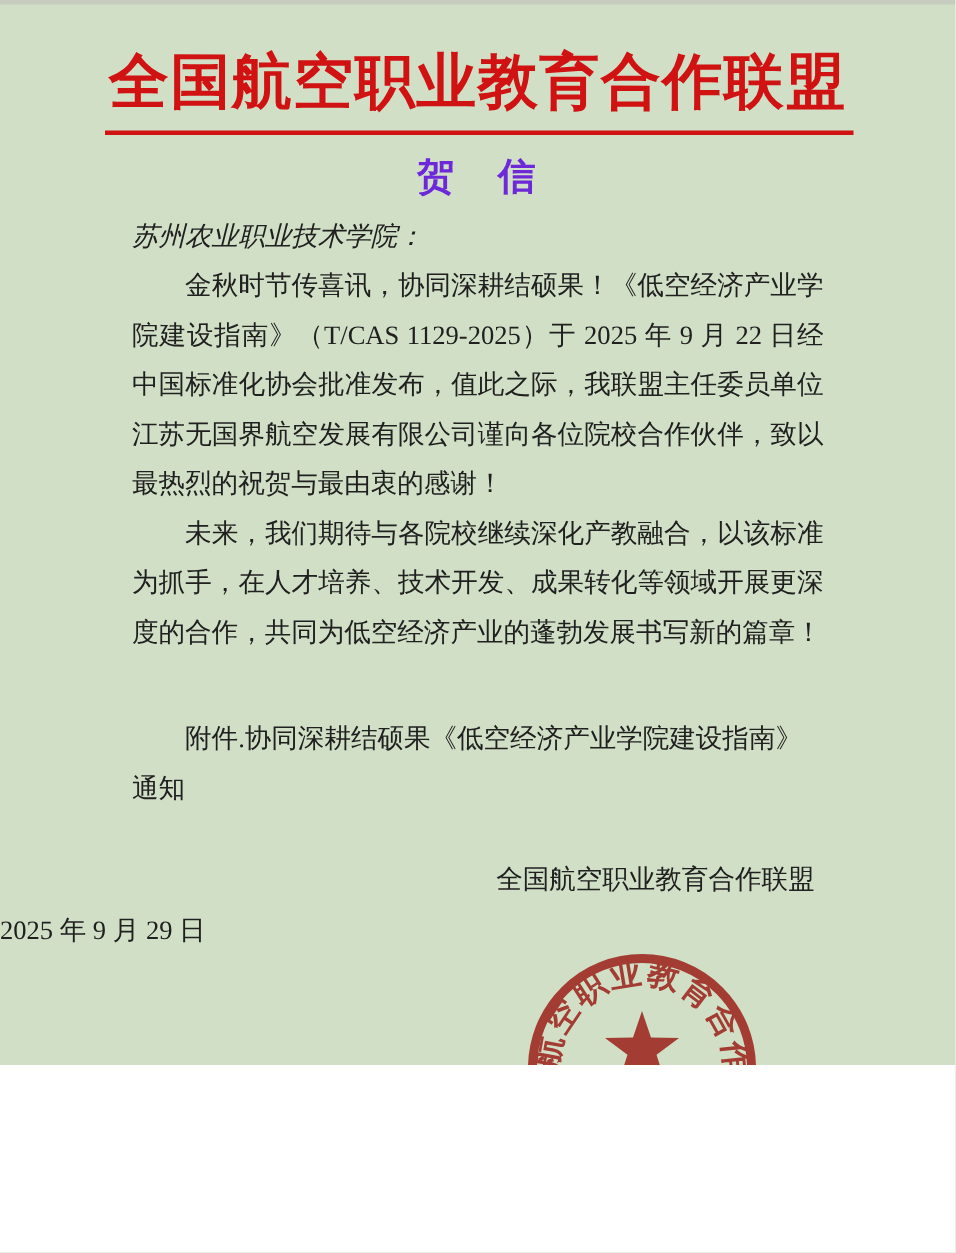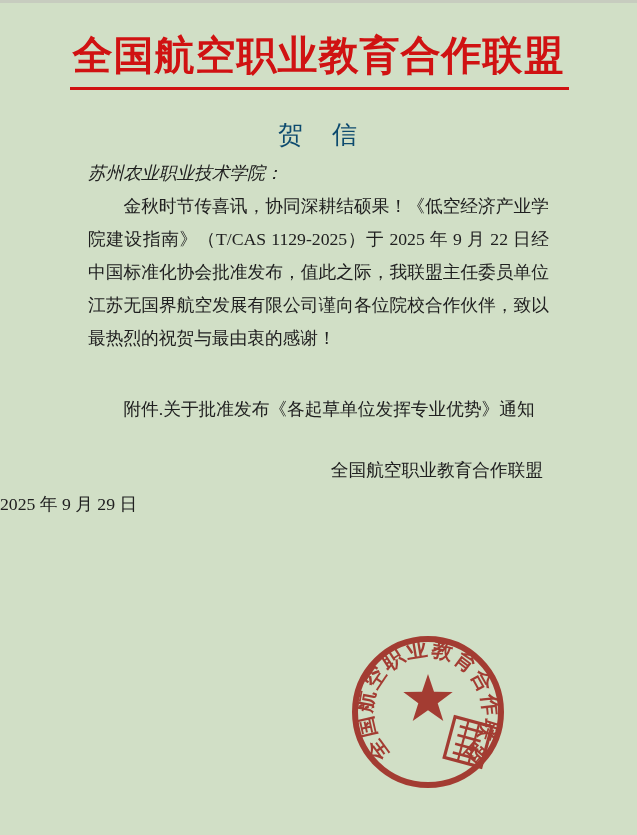--- a/index.html
+++ b/index.html
@@ -1,19 +1,19 @@
 <!DOCTYPE html>
 <html lang="zh"><head>
 <meta charset="utf-8">
 <style>
   html, body { margin: 0; padding: 0; }
   .page {
     position: relative;
     width: 637px;
-    height: 835px;
+    height: 710px;
     background: #d1dfc6;
     overflow: hidden;
     font-family: "Liberation Serif", "DejaVu Serif", serif;
     color: #202020;
   }
   .top-strip {
     height: 3px;
     background: #c7ccbf;
   }
   .org-title {
@@ -25,26 +25,26 @@
     line-height: 50px;
     color: #d01212;
     letter-spacing: 1px;
   }
   .title-rule {
     height: 3px;
     background: #d01212;
     margin: 7px 68px 0 70px;
   }
   .letter-heading {
-    margin-top: 30px;
+    margin-top: 14px;
     text-align: center;
-    font-weight: normal;
+    font-weight: bold;
     font-size: 25px;
     line-height: 30px;
-    color: #0c4a6e;
+    color: #6d28d9;
     letter-spacing: 2px;
   }
   .letter-body {
     margin-top: 7px;
     padding: 0 88px;
     font-size: 17.7px;
     line-height: 33px;
     text-align: justify;
   }
   .recipient { margin: 0; font-style: italic; }
@@ -93,23 +93,24 @@
 
   <div class="org-title">全国航空职业教育合作联盟</div>
 
   <div class="title-rule"></div>
 
   <div class="letter-heading">贺　信</div>
 
   <div class="letter-body">
     <p class="recipient">苏州农业职业技术学院：</p>
     <p class="para">金秋时节传喜讯，协同深耕结硕果！《低空经济产业学院建设指南》（T/CAS 1129-2025）于 2025 年 9 月 22 日经中国标准化协会批准发布，值此之际，我联盟主任委员单位江苏无国界航空发展有限公司谨向各位院校合作伙伴，致以最热烈的祝贺与最由衷的感谢！</p>
+    <p class="para">未来，我们期待与各院校继续深化产教融合，以该标准为抓手，在人才培养、技术开发、成果转化等领域开展更深度的合作，共同为低空经济产业的蓬勃发展书写新的篇章！</p>
   </div>
 
-  <div class="attachment-line">附件.关于批准发布《各起草单位发挥专业优势》通知</div>
+  <div class="attachment-line">附件.协同深耕结硕果《低空经济产业学院建设指南》通知</div>
 
   <div class="signature-line">全国航空职业教育合作联盟</div>
 
   <div class="date-line">2025 年 9 月 29 日</div>
 
   <svg class="stamp" viewBox="0 0 164 164" xmlns="http://www.w3.org/2000/svg">
     <defs>
       <path id="arcPath" d="M 46 124.9 A 56 56 0 1 1 118 124.9" fill="none"></path>
     </defs>
     <circle cx="82" cy="82" r="73" fill="none" stroke="#c02a25" stroke-width="6"></circle>

